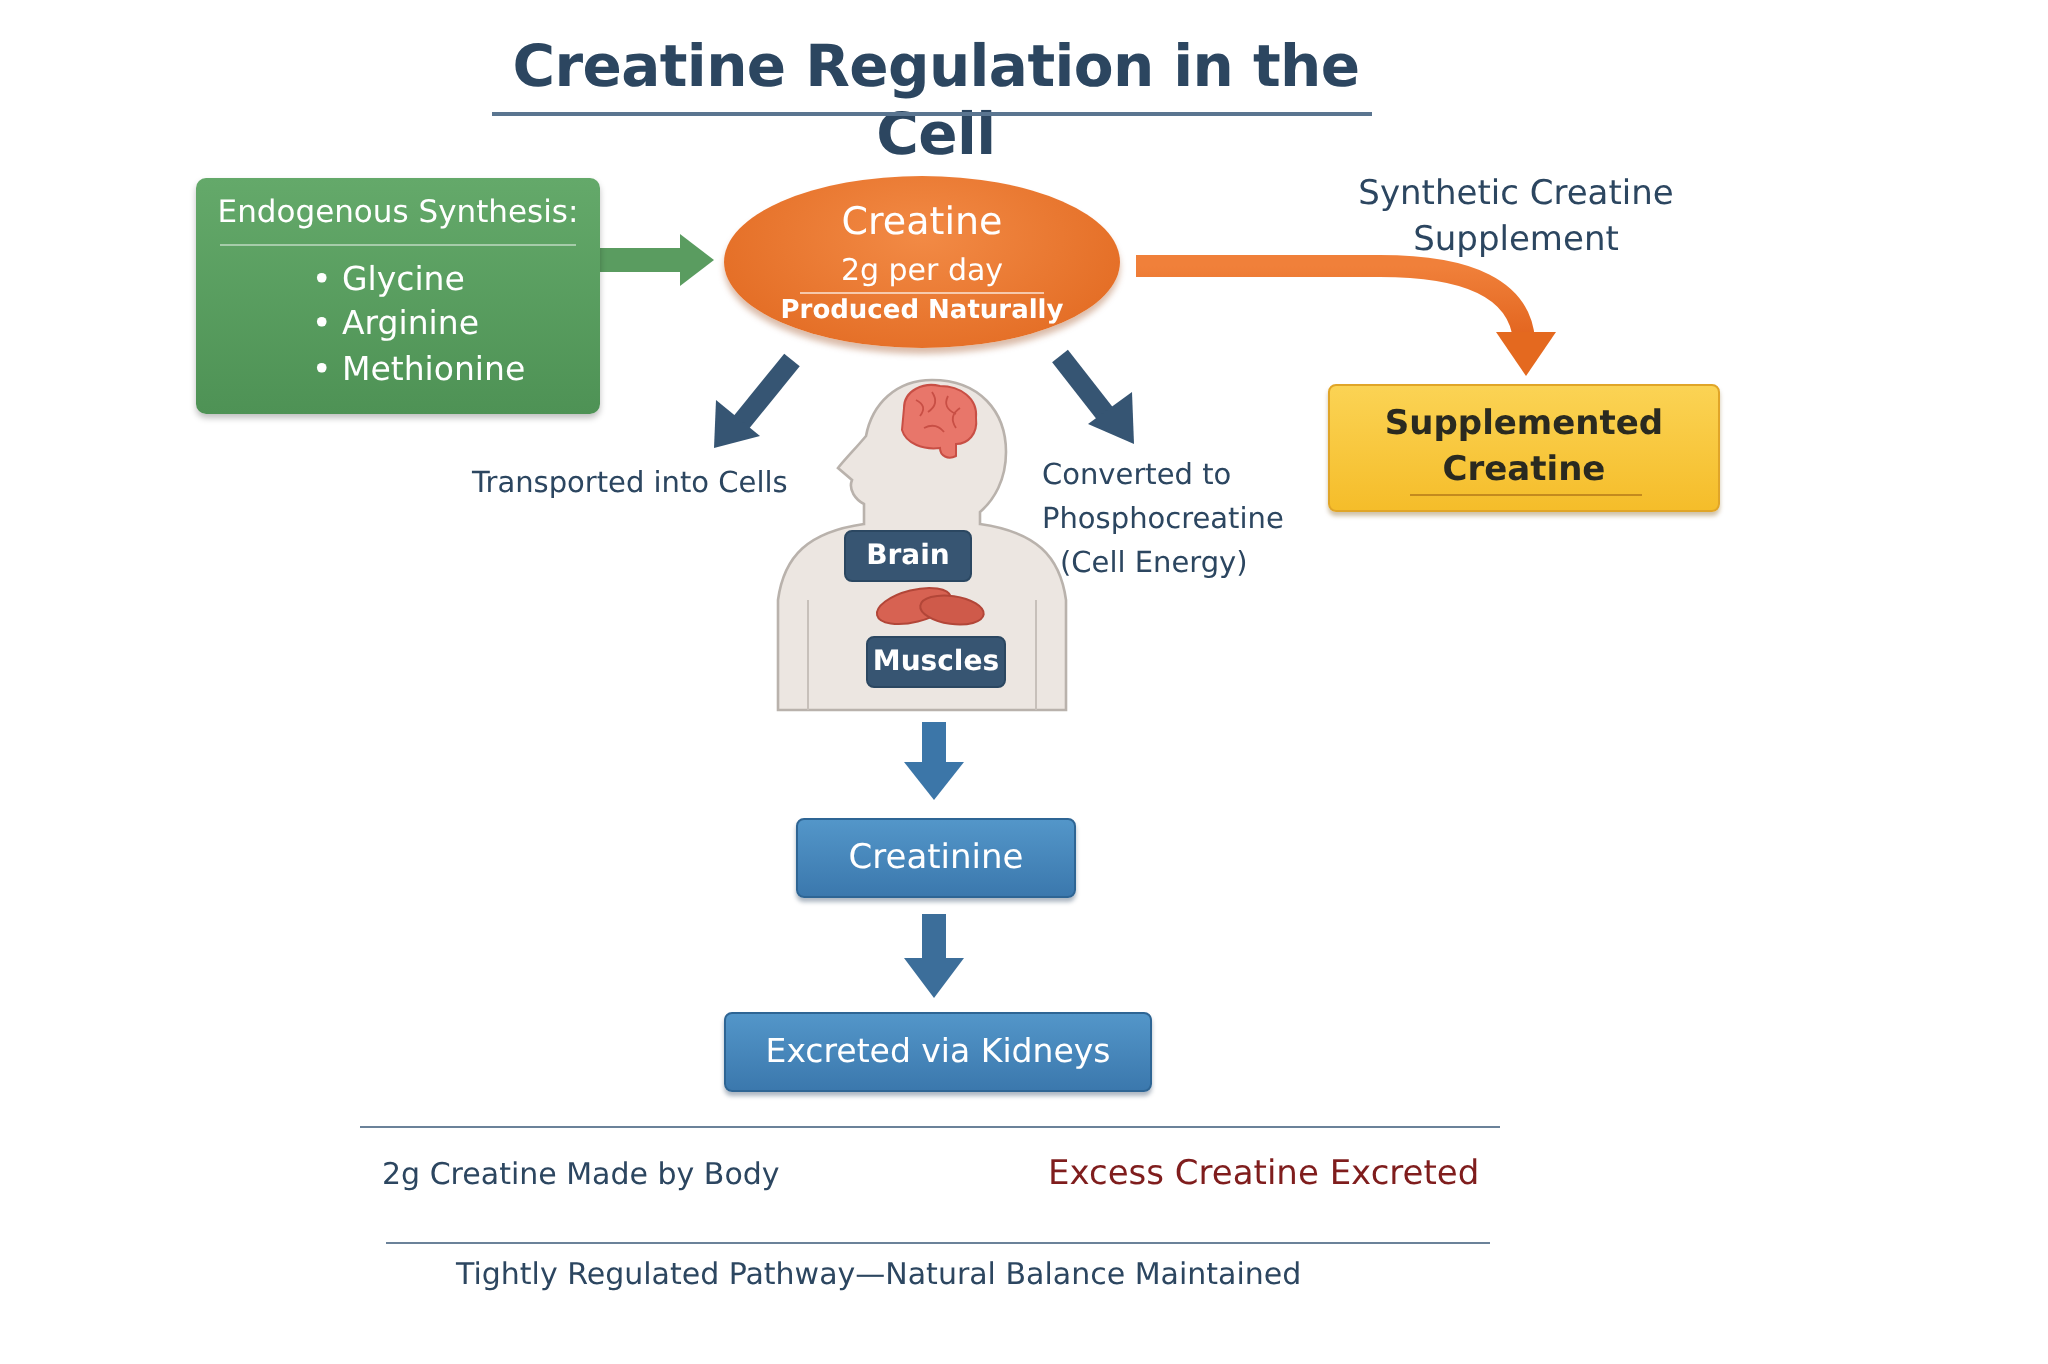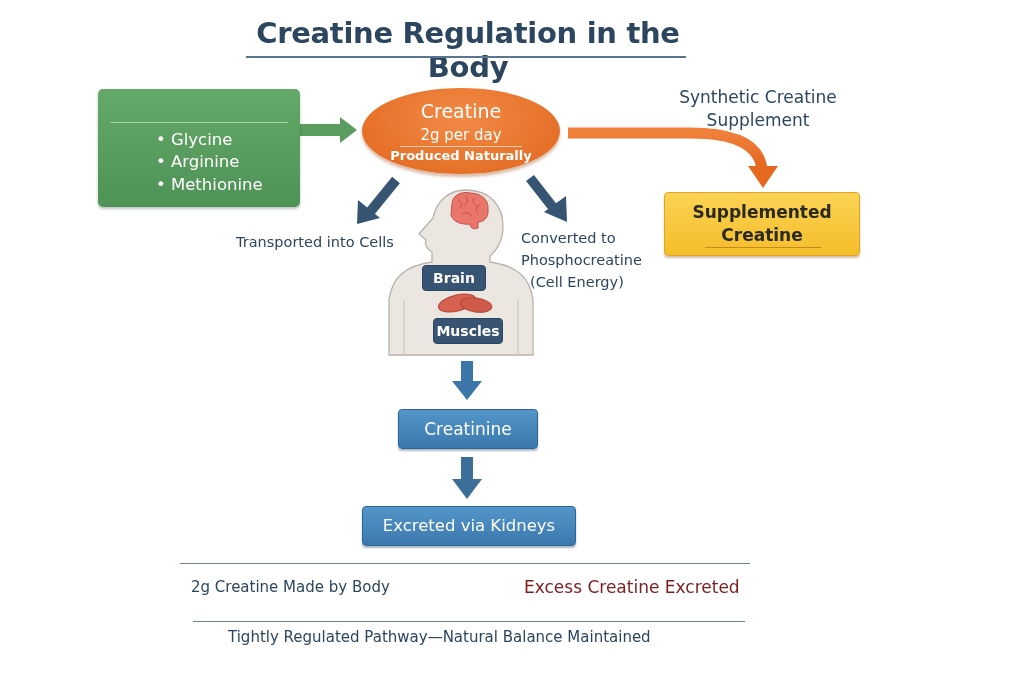--- a/index.html
+++ b/index.html
@@ -79,21 +79,21 @@
     #rule2 { left: 193px; top: 621px; width: 552px; }
     #footer-left { left: 191px; top: 578px; font-size: 15px; color: #2c4660; }
     #footer-right { left: 524px; top: 577px; font-size: 17px; color: #7f1d1d; }
     #footer-center { left: 228px; top: 628px; font-size: 15px; color: #2c4660; }
 
     svg { position: absolute; left: 0; top: 0; overflow: visible; }
   </style>
 </head>
 <body>
 
-<div id="title" class="abs">Creatine Regulation in the Body</div>
+<div id="title" class="abs">Creatine Regulation in the Cell</div>
 <div id="title-rule" class="abs"></div>
 
 <svg width="1024" height="682">
   <defs>
     <linearGradient id="orangeGrad" x1="0" y1="0" x2="0" y2="1">
       <stop offset="0" stop-color="#f0803a"></stop>
       <stop offset="1" stop-color="#e2641e"></stop>
     </linearGradient>
   </defs>
 
@@ -138,20 +138,21 @@
     <rect x="461" y="361" width="12" height="22" fill="#3c76a8"></rect>
     <polygon points="452,381 482,381 467,400" fill="#3c76a8"></polygon>
   </g>
   <g>
     <rect x="461" y="457" width="12" height="24" fill="#3c6e9a"></rect>
     <polygon points="452,479 482,479 467,499" fill="#3c6e9a"></polygon>
   </g>
 </svg>
 
 <div id="synth-box" class="abs">
+  <div id="synth-title" class="abs">Endogenous Synthesis:</div>
   <div id="synth-rule" class="abs"></div>
   <div class="abs synth-item" style="top:41px">• <span>Glycine</span></div>
   <div class="abs synth-item" style="top:63px">• <span>Arginine</span></div>
   <div class="abs synth-item" style="top:86px">• <span>Methionine</span></div>
 </div>
 
 <div id="creatine-oval" class="abs">
   <div id="creatine-title" class="abs">Creatine</div>
   <div id="creatine-amount" class="abs">2g per day</div>
   <div id="creatine-rule" class="abs"></div>

